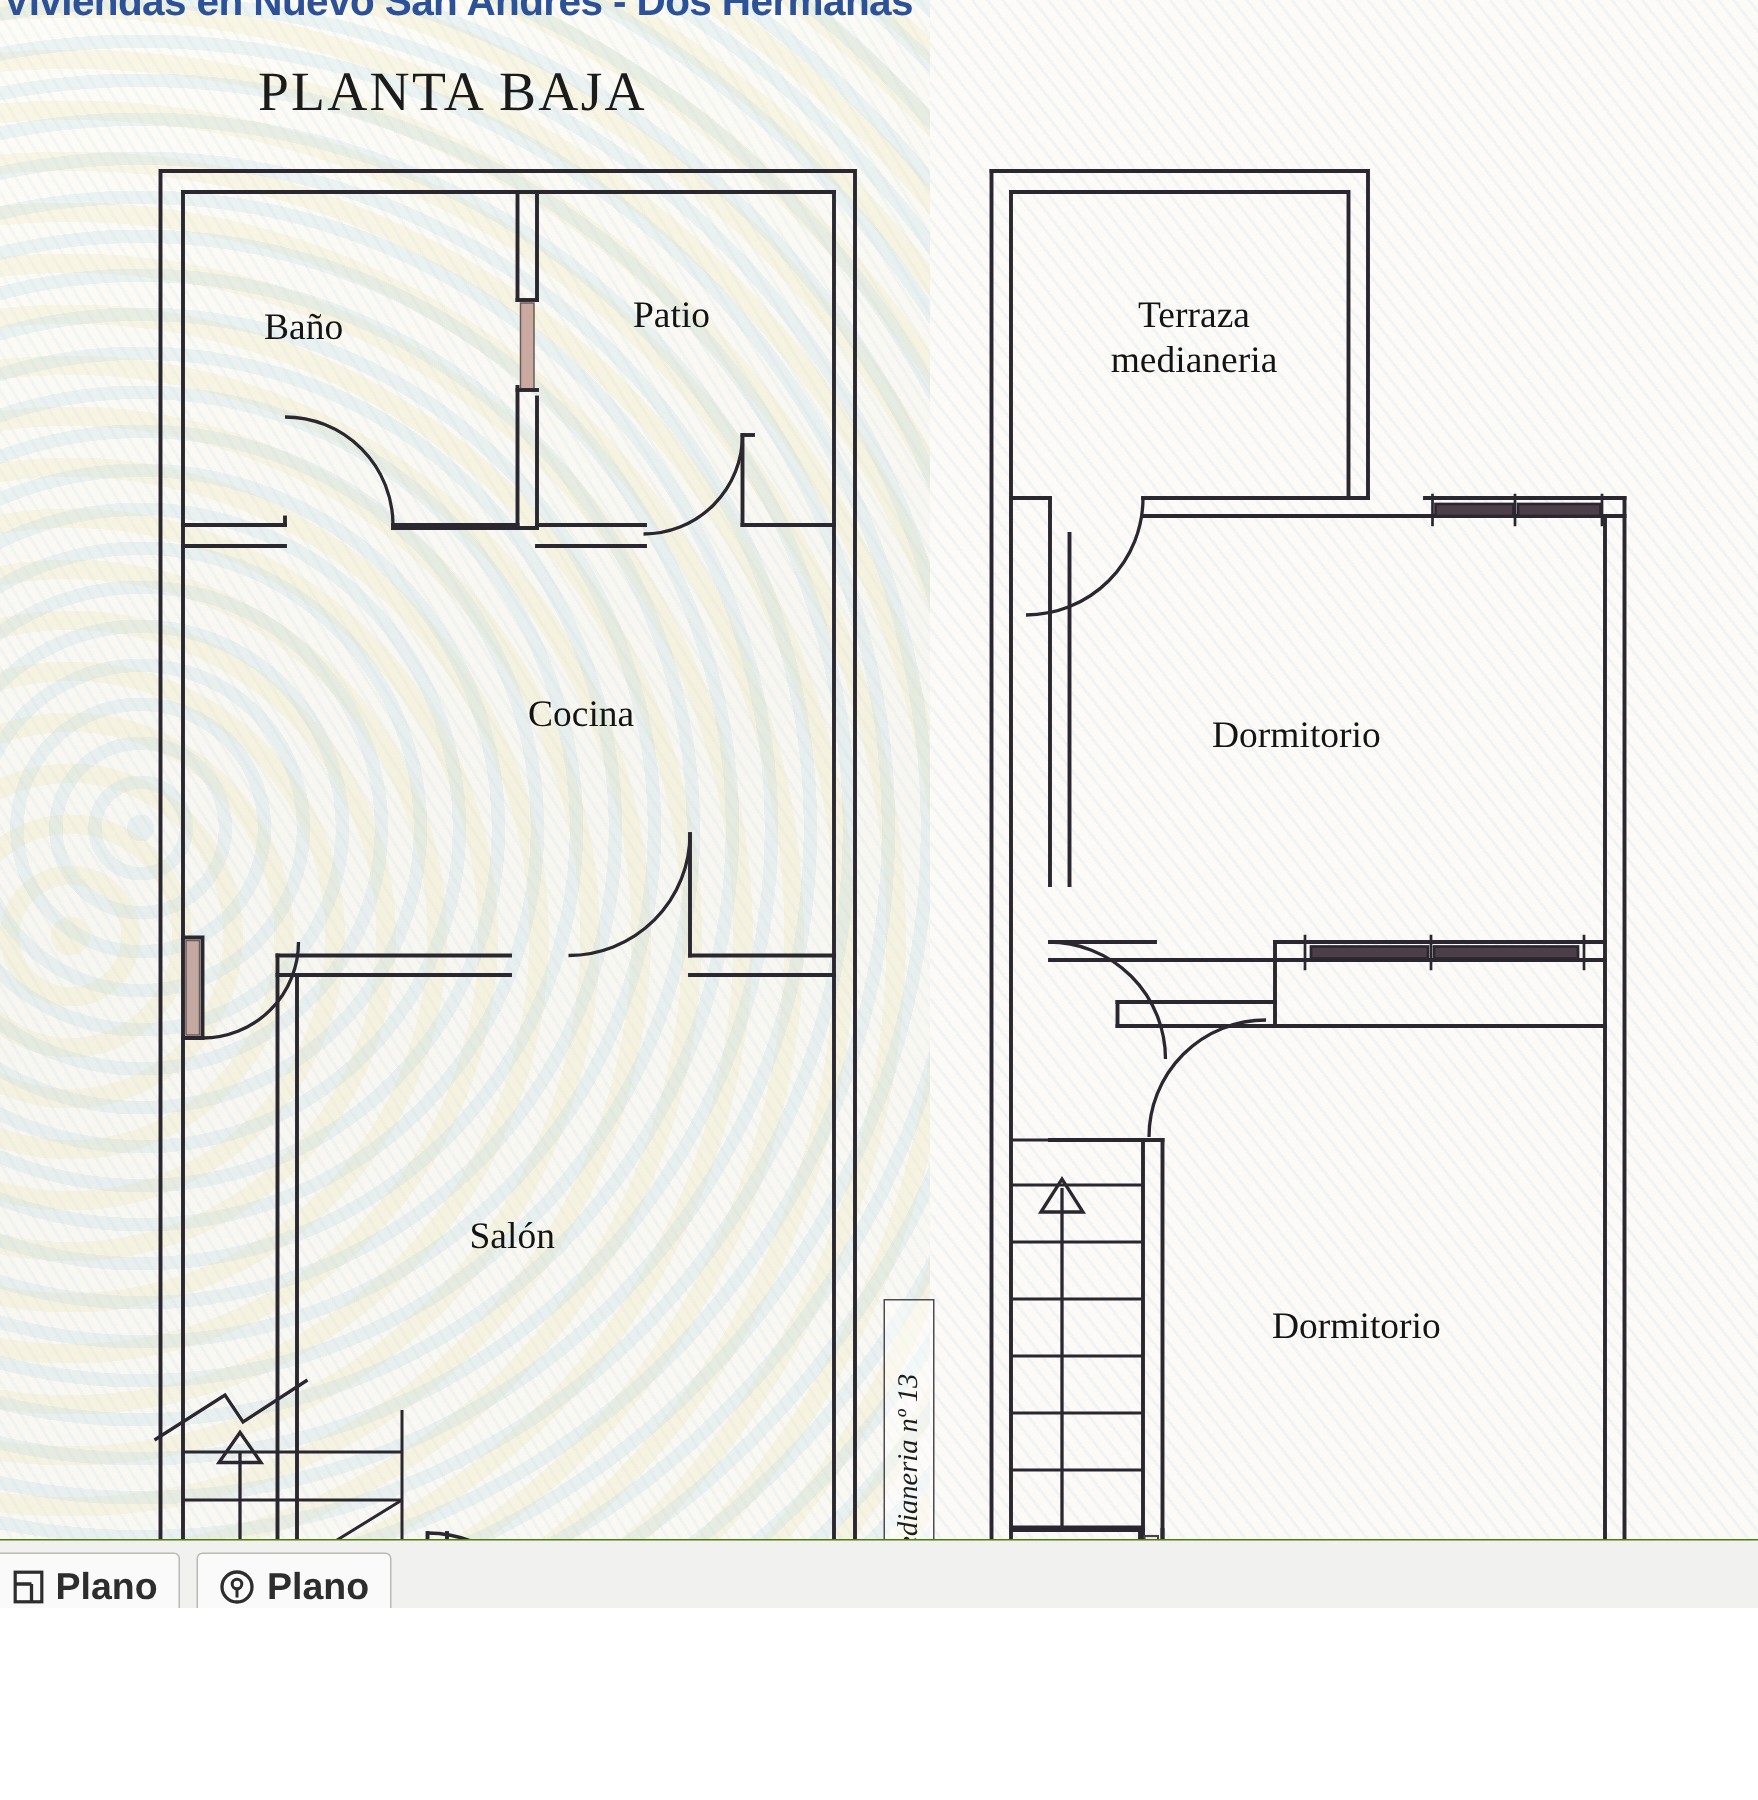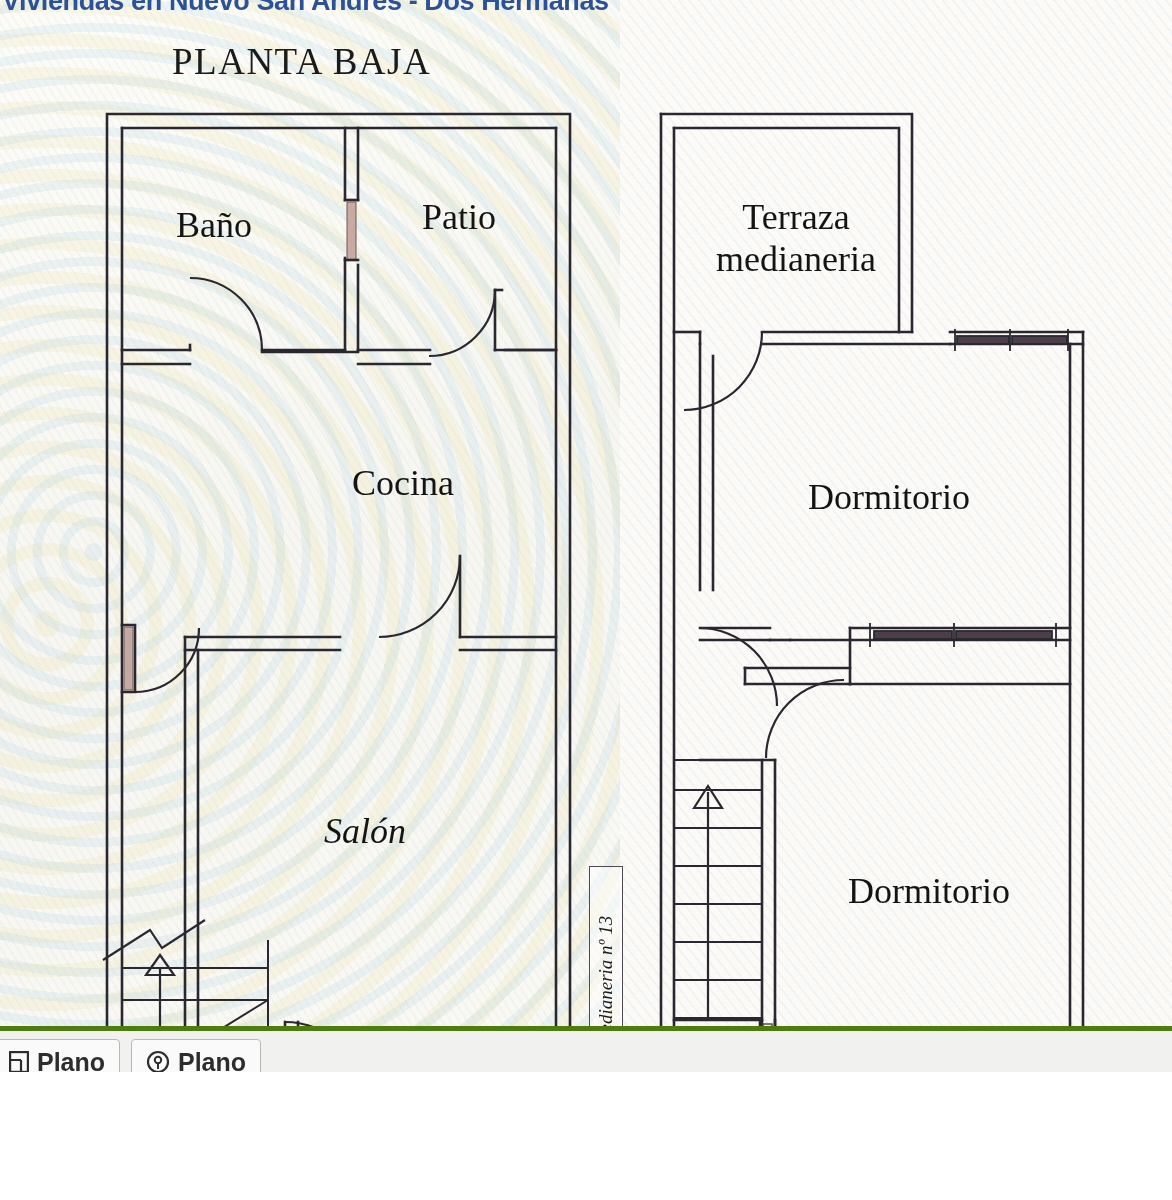--- a/index.html
+++ b/index.html
@@ -73,21 +73,21 @@
     letter-spacing: 1.5px;
     white-space: nowrap;
   }
   #heading-baja { left: 126px; top: 40px; margin-left: 46px; }
   #heading-alta { left: 673px; top: 44px; }
 
   
   .room-label {
     position: absolute;
     font-family: "Liberation Serif", serif;
-    font-size: 36px;
+    font-size: 25px;
     color: #141414;
     white-space: nowrap;
     text-align: center;
     line-height: 1.18;
   }
 
   
   #medianeria-tag {
     position: absolute;
     left: 589px; top: 866px;
@@ -106,21 +106,21 @@
     white-space: nowrap;
     font-style: italic;
   }
 
   
   #bottom-bar {
     position: absolute;
     left: 0; bottom: 0;
     width: 1172px; height: 46px;
     background: #f1f1ef;
-    border-top: 5px solid #4d7c0f;
+    border-top: 1px solid #4d7c0f;
     overflow: hidden;
   }
   .tab-btn {
     position: absolute;
     top: 8px;
     height: 46px;
     border: 1.5px solid #b9b9b5;
     border-radius: 4px;
     background: #fafafa;
     display: flex;
@@ -239,21 +239,21 @@
       <path d="M103,960 L150,930 L162,948 L205,920" stroke-width="2.2"></path>
 
       <path d="M160,1062 L160,968" stroke-width="2.2"></path>
       <path d="M146,975 L160,955 L174,975 Z" stroke-width="2.2" fill="none"></path>
     </g>
   </svg>
 
   <div class="room-label" id="lbl-bano" style="left:176px; top:204px;">Baño</div>
   <div class="room-label" id="lbl-patio" style="left:422px; top:196px;">Patio</div>
   <div class="room-label" id="lbl-cocina" style="left:352px; top:462px;">Cocina</div>
-  <div class="room-label" id="lbl-salon" style="left:324px; top:810px;font-style:italic;">Salón</div>
+  <div class="room-label" id="lbl-salon" style="left:313px; top:810px;">Salón</div>
 
   <svg class="plan-svg" id="svg-alta" width="1172" height="1200">
     <g fill="none" stroke="#2b2730" stroke-width="2.6" stroke-linecap="square">
 
       <path d="M661,114 L661,1112"></path>
       <path d="M674,128 L674,1096"></path>
 
       <path d="M661,114 L912,114 L912,332"></path>
       <path d="M674,128 L899,128 L899,332"></path>
 

